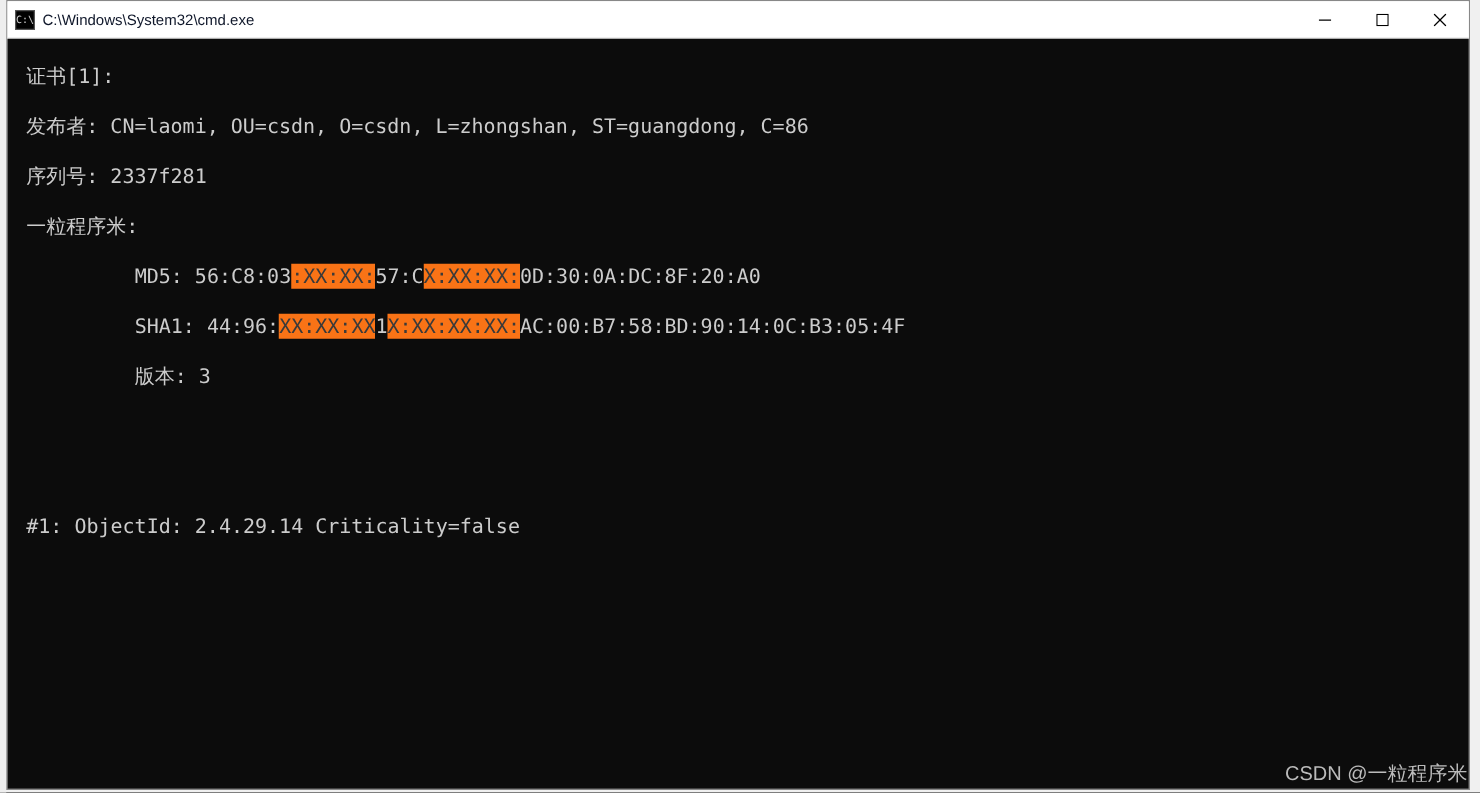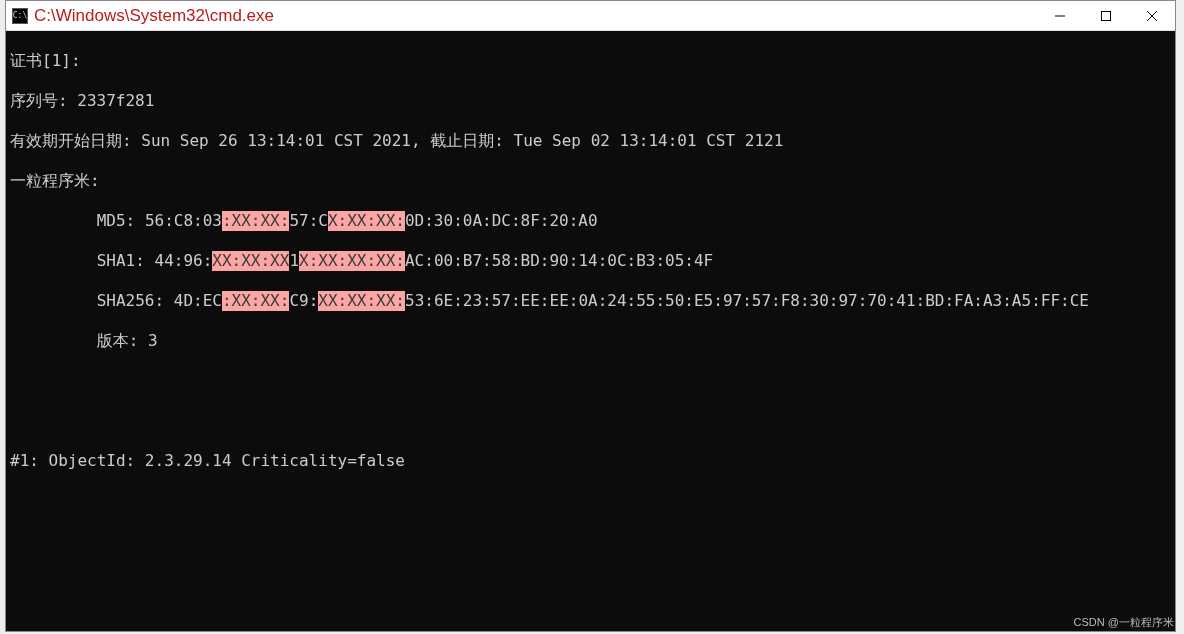--- a/index.html
+++ b/index.html
@@ -37,22 +37,22 @@
     border: 1px solid #555;
     display: flex;
     align-items: center;
     justify-content: center;
     font-size: 8px;
     color: #ccc;
     font-family: monospace;
   }
   .title-text {
     flex: 1;
-    font-size: 17px;
-    color: #b91c1c;
+    font-size: 12px;
+    color: #0f172a;
   }
   .win-controls {
     display: flex;
     height: 100%;
   }
   .win-btn {
     width: 46px;
     height: 100%;
     display: flex;
     align-items: center;
@@ -62,46 +62,46 @@
     cursor: pointer;
   }
   .win-btn svg { width: 10px; height: 10px; }
   .terminal {
     flex: 1;
     background: #0c0c0c;
     color: #cccccc;
     font-family: "NSimSun", "SimSun", "Consolas", monospace;
     font-size: 16px;
     line-height: 20px;
-    padding: 0 0 0 4px;
+    padding: 0 0 0 15px;
     white-space: pre;
     overflow: hidden;
     position: relative;
   }
   .line { display: block; }
   .redact {
     display: inline-block;
-    background: #fca5a5;
+    background: #f97316;
     color: #3a3a3a;
     vertical-align: bottom;
   }
   .bg-noise {
     position: absolute;
     top: 0; left: 0; bottom: 0;
     width: 5px;
     background: #eee;
     color: #999;
     font-size: 9px;
     overflow: hidden;
   }
   .watermark {
     position: absolute;
     bottom: 4px;
     right: 10px;
-    font-size: 11px;
+    font-size: 16px;
     color: #bbb;
     font-family: Arial, sans-serif;
   }
 </style>
 </head>
 <body>
 
 <div class="bg-noise"></div>
 
 <div class="window">
@@ -123,30 +123,29 @@
         <svg viewBox="0 0 10 10">
             <line x1="0" y1="0" x2="10" y2="10" stroke="#000" stroke-width="1"></line>
             <line x1="10" y1="0" x2="0" y2="10" stroke="#000" stroke-width="1"></line>
           </svg>
       </div>
     </div>
   </div>
 
   <div class="terminal">
 <span class="line">证书[1]:</span>
+<span class="line"><span>发布者:</span> <span>CN=laomi, OU=csdn, O=csdn, L=zhongshan, ST=guangdong, C=86</span></span>
 <span class="line"><span>序列号:</span> <span>2337f281</span></span>
-<span class="line"><span>有效期开始日期:</span> <span>Sun Sep 26 13:14:01 CST 2021,</span> <span>截止日期:</span> <span>Tue Sep 02 13:14:01 CST 2121</span></span>
 <span class="line">一粒程序米:</span>
 <span class="line">         <span>MD5:</span> <span>56:C8:03</span><span class="redact">:XX:XX:</span><span>57:C</span><span class="redact">X:XX:XX:</span><span>0D:30:0A:DC:8F:20:A0</span></span>
 <span class="line">         <span>SHA1:</span> <span>44:96:</span><span class="redact">XX:XX:XX</span><span>1</span><span class="redact">X:XX:XX:XX:</span><span>AC:00:B7:58:BD:90:14:0C:B3:05:4F</span></span>
-<span class="line">         <span>SHA256:</span> <span>4D:EC</span><span class="redact">:XX:XX:</span><span>C9:</span><span class="redact">XX:XX:XX:</span><span>53:6E:23:57:EE:EE:0A:24:55:50:E5:97:57:F8:30:97:70:41:BD:FA:A3:A5:FF:CE</span></span>
 <span class="line">         <span>版本:</span> <span>3</span></span>
 <span class="line"> </span>
 <span class="line"> </span>
-<span class="line">#1: ObjectId: 2.3.29.14 Criticality=false</span>
+<span class="line">#1: ObjectId: 2.4.29.14 Criticality=false</span>
 
 
 
 
 
 
 
 
 
 

